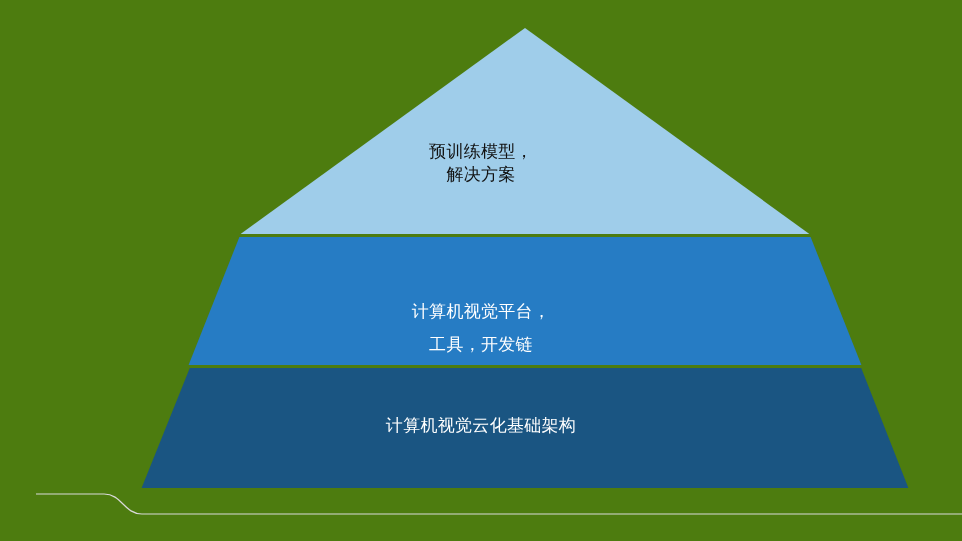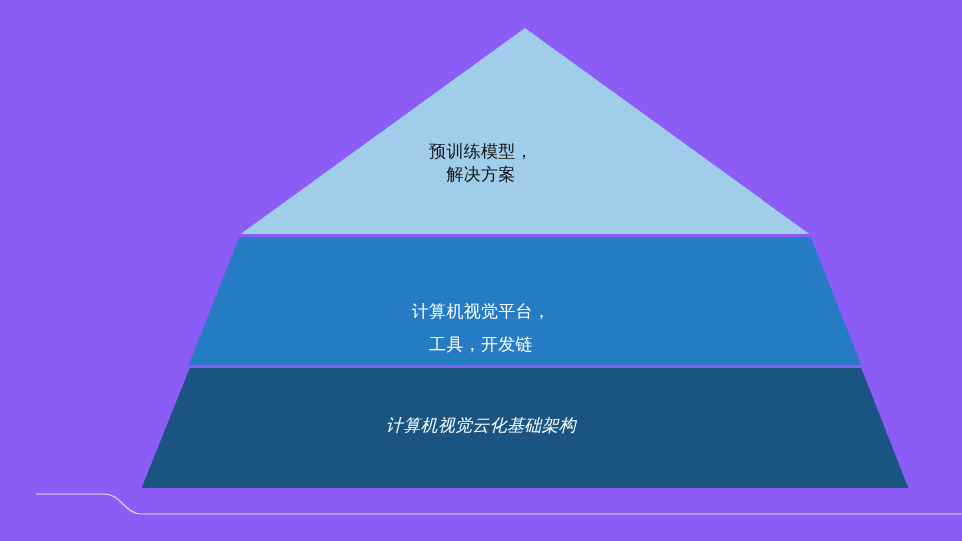--- a/index.html
+++ b/index.html
@@ -76,40 +76,40 @@
     position: absolute;
     left: 0;
     top: 0;
     width: 962px;
     height: 55px;
   }
 </style>
 </head>
 <body>
 
-<div id="slide" style="background: #8b5cf6;">
+<div id="slide" style="background: #4d7c0f;">
 
   <div id="pyramid-graphic">
     <svg id="pyramid-svg" width="962" height="541" viewBox="0 0 962 541">
 
       <polygon points="141.6,488 908.4,488 861.2,368 189.8,368" fill="#1A5582"></polygon>
 
       <polygon points="188.6,365 861.4,365 810.6,237 239.4,237" fill="#267CC4"></polygon>
 
       <polygon points="525,28 809.4,234 240.6,234" fill="#9FCDEA"></polygon>
     </svg>
   </div>
 
   <div class="tier-label" id="tier-top-label" style="color: rgb(17, 17, 17);">预训练模型，
 解决方案</div>
 
   <div class="tier-label" id="tier-middle-label" style="color: rgb(255, 255, 255); margin-top: 28px;">计算机视觉平台，
 工具，开发链</div>
 
-  <div class="tier-label" id="tier-bottom-label" style="color: rgb(255, 255, 255); font-style: italic;">计算机视觉云化基础架构</div>
+  <div class="tier-label" id="tier-bottom-label" style="color: rgb(255, 255, 255);">计算机视觉云化基础架构</div>
 
   <div id="footer">
     <svg id="footer-rule" width="962" height="55" viewBox="0 0 962 55">
 
       <path id="footer-rule-path" fill="none" stroke="#d9d9d9" stroke-width="1.2" d="M 36 8 L 104 8 C 122 8 124 28 142 28 L 962 28"></path>
     </svg>
 
   </div>
 
 </div>

